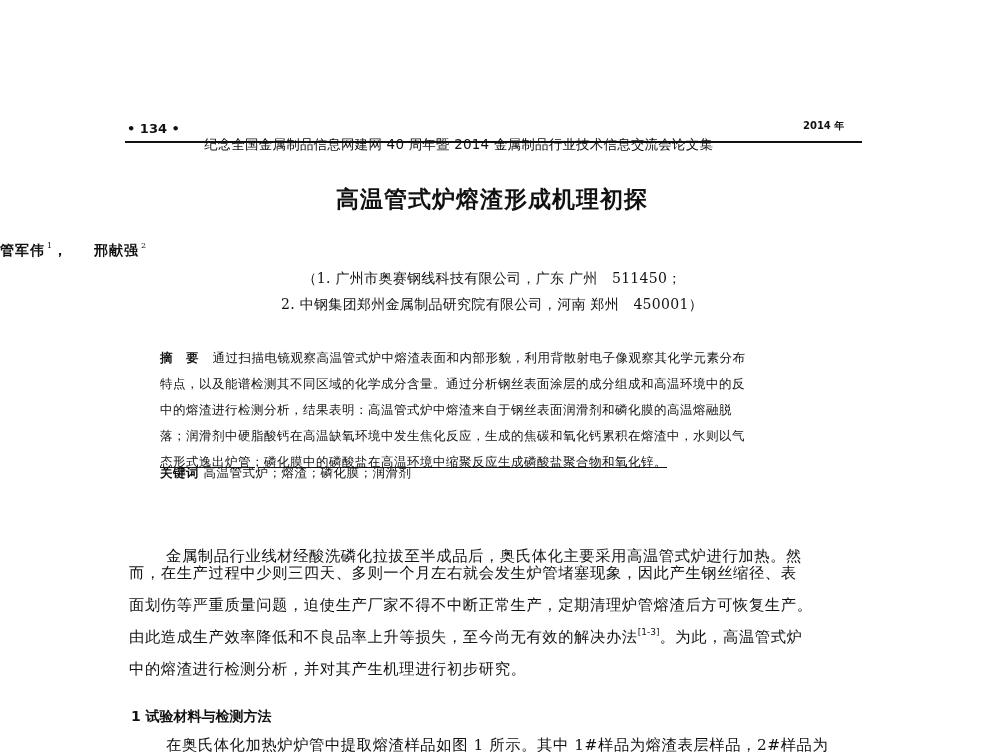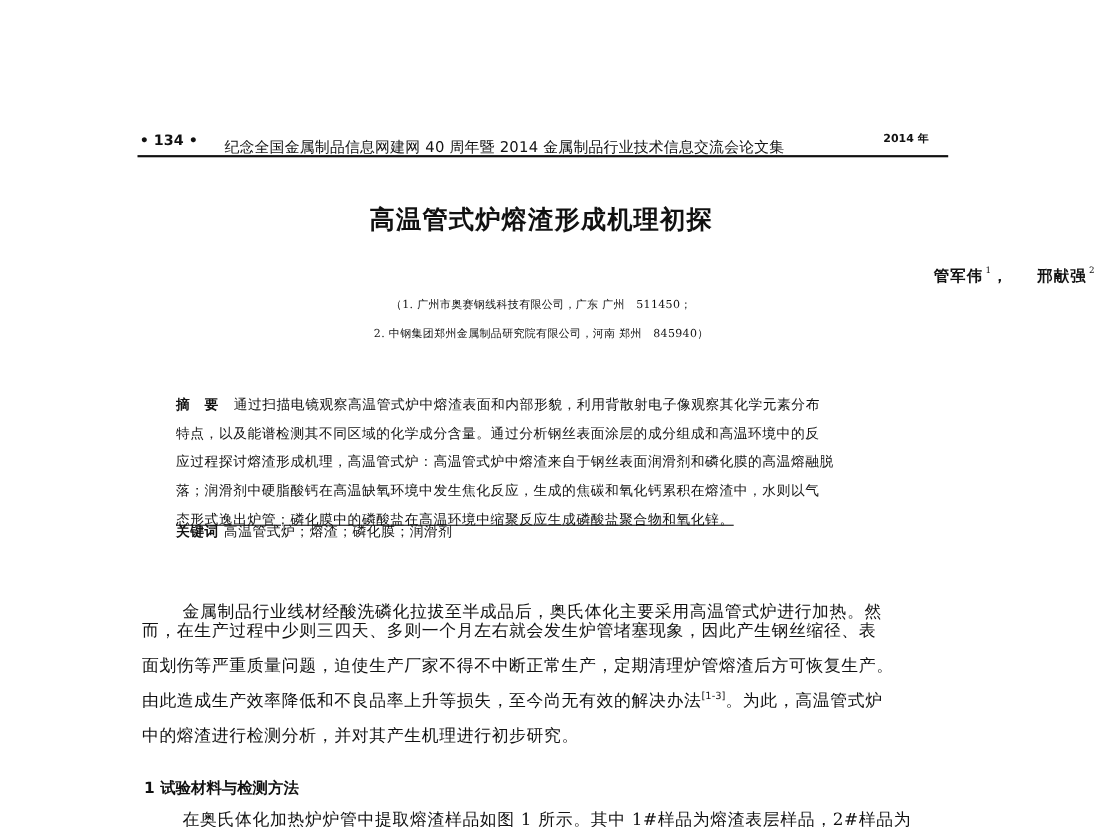--- a/index.html
+++ b/index.html
@@ -7,39 +7,39 @@
     width: 1000px; height: 752px; overflow: hidden;
     background: #ffffff; color: #111111;
     font-family: "DejaVu Serif", "Liberation Serif", serif;
     position: relative;
   }
   .abs { position: absolute; white-space: nowrap; }
   .sans { font-family: "DejaVu Sans", "Liberation Sans", sans-serif; }
 
   
   #hdr-page { left: 127px; top: 121px; font-size: 13px; font-weight: bold; }
-  #hdr-title { left: 204px; top: 125px; font-size: 13.5px; letter-spacing: 0.2px; }
+  #hdr-title { left: 204px; top: 136px; font-size: 13.5px; letter-spacing: 0.2px; }
   #hdr-year { left: 803px; top: 119px; font-size: 10px; font-weight: bold; }
   #hdr-rule { left: 125px; top: 141px; width: 737px; height: 0; border-top: 2px solid #111; }
 
   
   #title { left: 0; width: 984px; text-align: center; top: 184px; font-size: 23px; font-weight: bold; letter-spacing: 1px; }
 
   
-  #authors { left: 12px; width: 984px; text-align: right; top: 241px; font-size: 14px; font-weight: bold; letter-spacing: 1px; }
+  #authors { left: 0; width: 984px; text-align: left; top: 241px; font-size: 14px; font-weight: bold; letter-spacing: 1px; }
   #authors sup { font-size: 8px; font-weight: normal; vertical-align: 7px; margin-left: 2px; }
   .author-sep { display: inline-block; width: 26px; }
 
   
-  .aff { left: 0; width: 984px; text-align: center; font-size: 10px; letter-spacing: 0.3px; }
+  .aff { left: 0; width: 984px; text-align: center; font-size: 14px; letter-spacing: 0.3px; }
   #aff1 { top: 270px; }
   #aff2 { top: 296px; }
 
   
-  .abs-line { left: 160px; font-size: 12.5px; letter-spacing: 0.5px; margin-top: 10px; }
+  .abs-line { left: 160px; font-size: 12.5px; letter-spacing: 0.5px; }
   .lbl { font-weight: bold; }
   #ab1 { top: 350px; } #ab2 { top: 376px; } #ab3 { top: 402px; }
   #ab4 { top: 428px; } #ab5 { top: 454px; text-decoration: underline; } #kw { top: 465px; }
 
   
   .body-line { font-size: 15.3px; letter-spacing: 0.6px; }
   #p1 { left: 166px; top: 530px; margin-top: 16px; }
   #p2 { left: 129px; top: 563px; }
   #p3 { left: 129px; top: 595px; }
   #p4 { left: 129px; top: 627px; }
@@ -57,27 +57,27 @@
 <div class="abs sans" id="hdr-year">2014 年</div>
 <div class="abs" id="hdr-rule"></div>
 
 <div class="abs sans" id="title">高温管式炉熔渣形成机理初探</div>
 
 <div class="abs" id="authors">
   <span>管军伟</span><sup>1</sup><span>，</span><span class="author-sep"></span><span>邢献强</span><sup>2</sup>
 </div>
 
 <div class="abs aff" id="aff1">（1. 广州市奥赛钢线科技有限公司，广东 广州　511450；</div>
-<div class="abs aff" id="aff2">2. 中钢集团郑州金属制品研究院有限公司，河南 郑州　845940）</div>
+<div class="abs aff" id="aff2">2. 中钢集团郑州金属制品研究院有限公司，河南 郑州　450001）</div>
 
 <div class="abs abs-line" id="ab1">
   <span class="lbl sans">摘　要</span>&nbsp;&nbsp;&nbsp;<span>通过扫描电镜观察高温管式炉中熔渣表面和内部形貌，利用背散射电子像观察其化学元素分布</span>
 </div>
 <div class="abs abs-line" id="ab2">特点，以及能谱检测其不同区域的化学成分含量。通过分析钢丝表面涂层的成分组成和高温环境中的反</div>
-<div class="abs abs-line" id="ab3">应过程探讨熔渣形成机理，高温管式炉：高温管式炉中熔渣来自于钢丝表面润滑剂和磷化膜的高温熔融脱</div>
+<div class="abs abs-line" id="ab3">中的熔渣进行检测分析，结果表明：高温管式炉中熔渣来自于钢丝表面润滑剂和磷化膜的高温熔融脱</div>
 <div class="abs abs-line" id="ab4">落；润滑剂中硬脂酸钙在高温缺氧环境中发生焦化反应，生成的焦碳和氧化钙累积在熔渣中，水则以气</div>
 <div class="abs abs-line" id="ab5">态形式逸出炉管；磷化膜中的磷酸盐在高温环境中缩聚反应生成磷酸盐聚合物和氧化锌。</div>
 <div class="abs abs-line" id="kw">
   <span class="lbl sans">关键词</span>&nbsp;<span>高温管式炉；熔渣；磷化膜；润滑剂</span>
 </div>
 
 <div class="abs body-line" id="p1">金属制品行业线材经酸洗磷化拉拔至半成品后，奥氏体化主要采用高温管式炉进行加热。然</div>
 <div class="abs body-line" id="p2">而，在生产过程中少则三四天、多则一个月左右就会发生炉管堵塞现象，因此产生钢丝缩径、表</div>
 <div class="abs body-line" id="p3">面划伤等严重质量问题，迫使生产厂家不得不中断正常生产，定期清理炉管熔渣后方可恢复生产。</div>
 <div class="abs body-line" id="p4">

